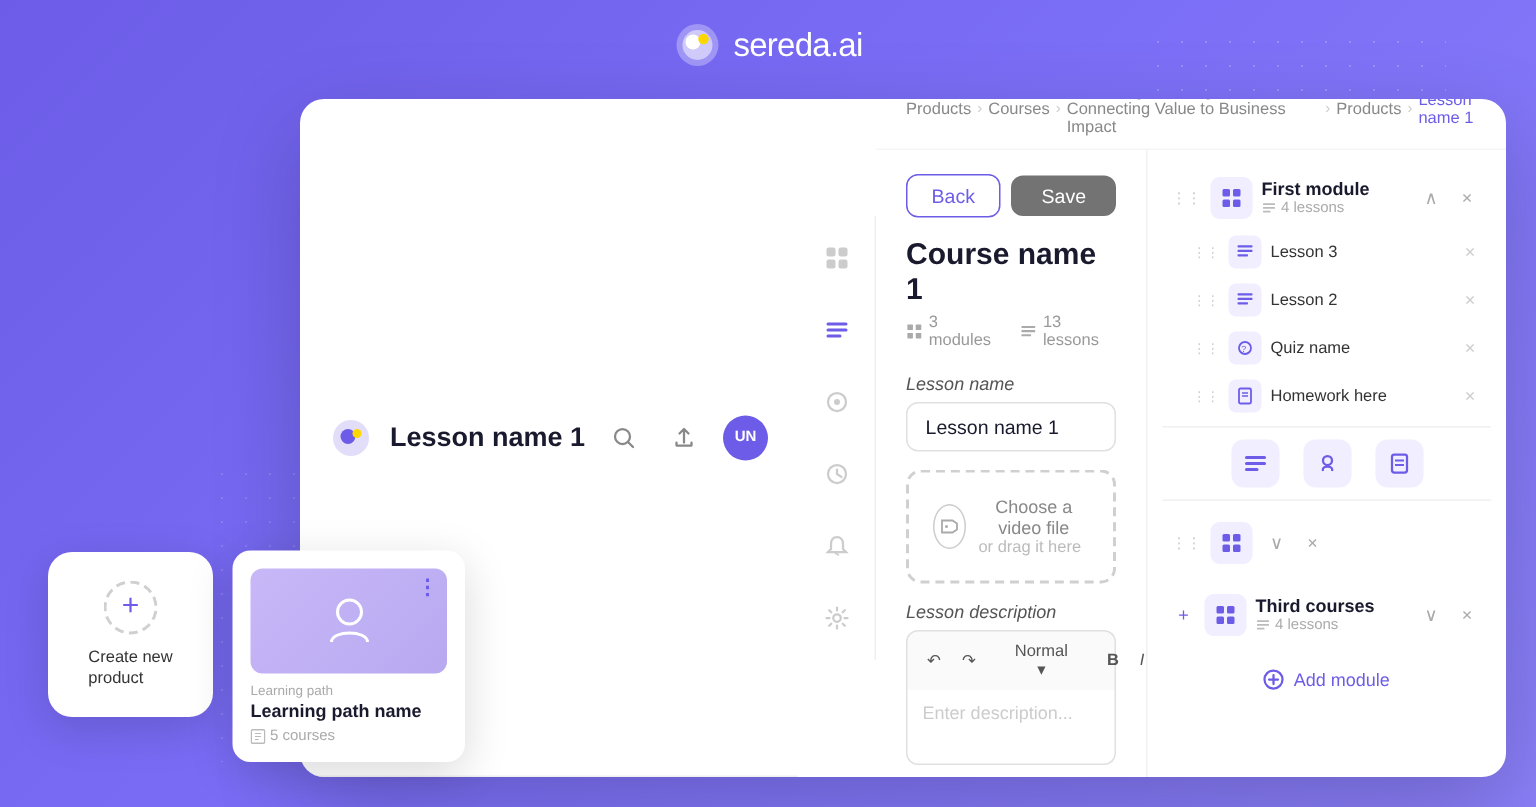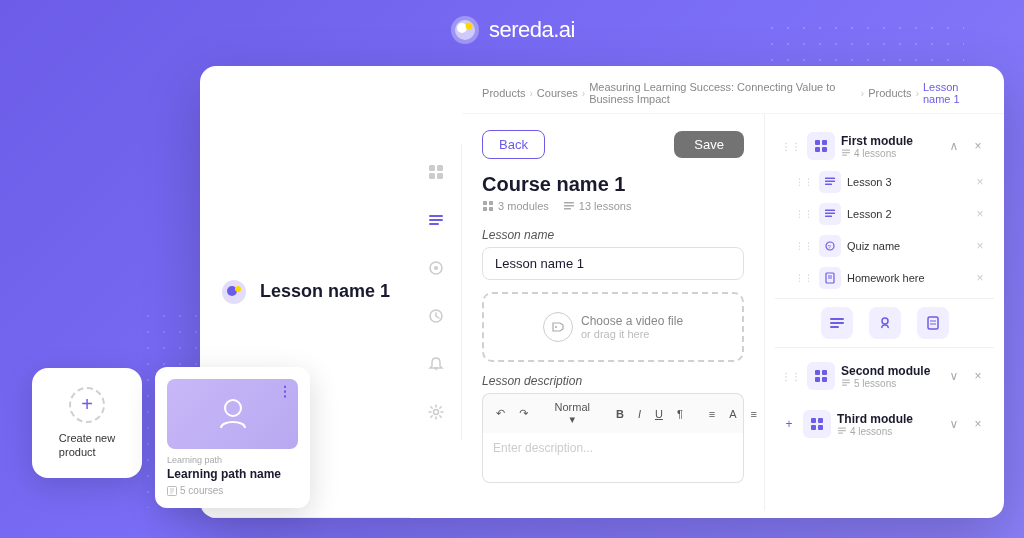--- a/index.html
+++ b/index.html
@@ -574,20 +574,34 @@
 
 <div class="main-window">
 
   <div class="window-header">
     <svg class="window-logo" viewBox="0 0 28 28" fill="none">
       <circle cx="14" cy="14" r="12" fill="#6c5ce7" opacity="0.2"></circle>
       <circle cx="12" cy="13" r="5" fill="#6c5ce7"></circle>
       <circle cx="18" cy="11" r="3" fill="#FFD700"></circle>
     </svg>
     <span class="window-title">Lesson name 1</span>
+    <div class="header-icons">
+      <button class="header-icon-btn">
+        <svg width="16" height="16" viewBox="0 0 16 16" fill="none">
+          <circle cx="7" cy="7" r="5" stroke="#888" stroke-width="1.5"></circle>
+          <line x1="11" y1="11" x2="14" y2="14" stroke="#888" stroke-width="1.5" stroke-linecap="round"></line>
+        </svg>
+      </button>
+      <button class="header-icon-btn">
+        <svg width="16" height="16" viewBox="0 0 16 16" fill="none">
+          <path d="M8 2v9M5 5l3-3 3 3M3 11v2h10v-2" stroke="#888" stroke-width="1.5" stroke-linecap="round" stroke-linejoin="round"></path>
+        </svg>
+      </button>
+      <div class="user-avatar">UN</div>
+    </div>
   </div>
 
   <div class="window-content">
 
     <div class="sidebar">
       <div class="sidebar-icon">
         <svg width="18" height="18" viewBox="0 0 18 18" fill="none">
           <rect x="2" y="2" width="6" height="6" rx="1.5" fill="#ccc"></rect>
           <rect x="10" y="2" width="6" height="6" rx="1.5" fill="#ccc"></rect>
           <rect x="2" y="10" width="6" height="6" rx="1.5" fill="#ccc"></rect>
@@ -835,67 +849,64 @@
             <div class="module-header">
               <span class="drag-handle">⋮⋮</span>
               <div class="module-icon">
                 <svg width="16" height="16" viewBox="0 0 16 16" fill="none">
                   <rect x="2" y="2" width="5" height="5" rx="1" fill="#6c5ce7"></rect>
                   <rect x="9" y="2" width="5" height="5" rx="1" fill="#6c5ce7"></rect>
                   <rect x="2" y="9" width="5" height="5" rx="1" fill="#6c5ce7"></rect>
                   <rect x="9" y="9" width="5" height="5" rx="1" fill="#6c5ce7"></rect>
                 </svg>
               </div>
-              <div class="module-info">
-                <div class="module-name">Second module</div>
-                <div class="module-lessons">
-                  <svg width="10" height="10" viewBox="0 0 10 10" fill="none">
-                      <rect x="1" y="1.5" width="8" height="1.2" rx="0.4" fill="#bbb"></rect>
-                      <rect x="1" y="4" width="8" height="1.2" rx="0.4" fill="#bbb"></rect>
-                      <rect x="1" y="6.5" width="5" height="1.2" rx="0.4" fill="#bbb"></rect>
-                    </svg>
-                  5 lessons
-                </div>
-              </div>
               <div class="module-actions">
                 <button class="module-action-btn">∨</button>
                 <button class="module-action-btn">×</button>
               </div>
             </div>
           </div>
 
           <div class="module-item">
             <div class="module-header">
               <span style="color:#6c5ce7;font-size:12px;width:16px;display:flex;align-items:center;justify-content:center;">+</span>
               <div class="module-icon">
                 <svg width="16" height="16" viewBox="0 0 16 16" fill="none">
                   <rect x="2" y="2" width="5" height="5" rx="1" fill="#6c5ce7"></rect>
                   <rect x="9" y="2" width="5" height="5" rx="1" fill="#6c5ce7"></rect>
                   <rect x="2" y="9" width="5" height="5" rx="1" fill="#6c5ce7"></rect>
                   <rect x="9" y="9" width="5" height="5" rx="1" fill="#6c5ce7"></rect>
                 </svg>
               </div>
               <div class="module-info">
-                <div class="module-name">Third module</div>
+                <div class="module-name">Third courses</div>
                 <div class="module-lessons">
                   <svg width="10" height="10" viewBox="0 0 10 10" fill="none">
                       <rect x="1" y="1.5" width="8" height="1.2" rx="0.4" fill="#bbb"></rect>
                       <rect x="1" y="4" width="8" height="1.2" rx="0.4" fill="#bbb"></rect>
                       <rect x="1" y="6.5" width="5" height="1.2" rx="0.4" fill="#bbb"></rect>
                     </svg>
                   4 lessons
                 </div>
               </div>
               <div class="module-actions">
                 <button class="module-action-btn">∨</button>
                 <button class="module-action-btn">×</button>
               </div>
             </div>
           </div>
 
+          <button class="add-module-btn">
+            <svg width="14" height="14" viewBox="0 0 14 14" fill="none">
+                <circle cx="7" cy="7" r="6" stroke="#6c5ce7" stroke-width="1.5"></circle>
+                <line x1="7" y1="4" x2="7" y2="10" stroke="#6c5ce7" stroke-width="1.5" stroke-linecap="round"></line>
+                <line x1="4" y1="7" x2="10" y2="7" stroke="#6c5ce7" stroke-width="1.5" stroke-linecap="round"></line>
+              </svg>
+            <span>Add module</span>
+          </button>
 
         </div>
       </div>
     </div>
   </div>
 </div>
 
 <div class="learning-path-card">
   <div class="lp-img">
     <span class="lp-img-dots">⋮</span>

